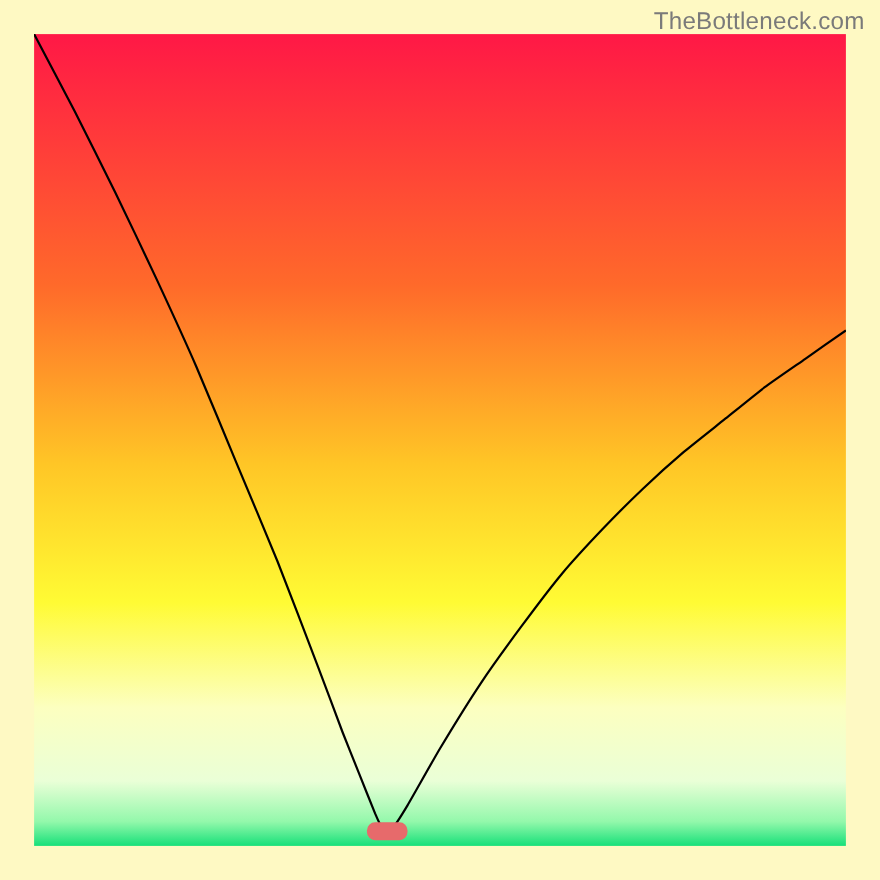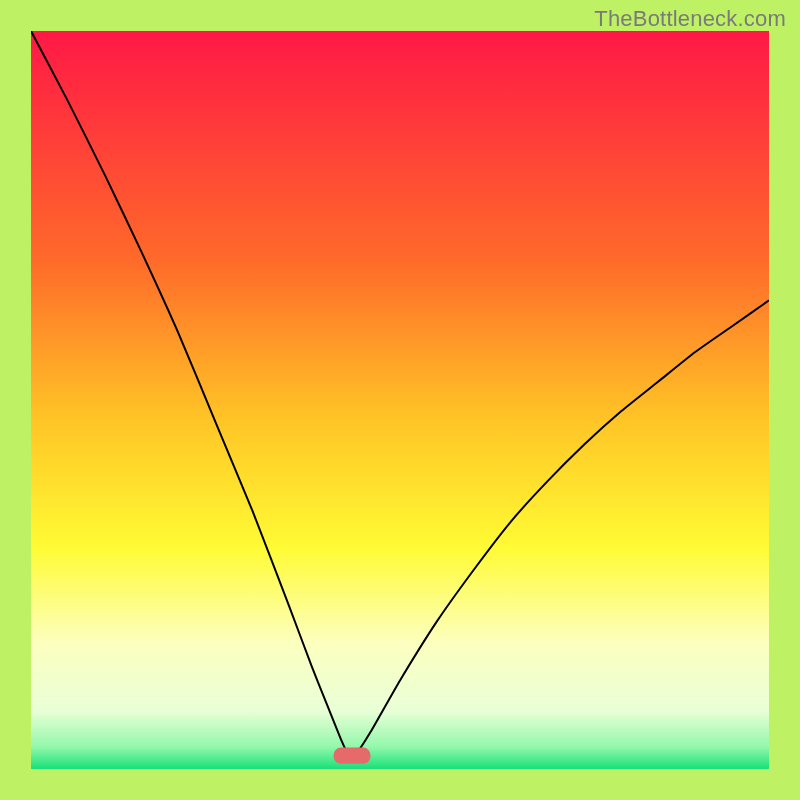--- a/index.html
+++ b/index.html
@@ -10,21 +10,21 @@
     background: #000;
     overflow: hidden;
     font-family: Arial, Helvetica, sans-serif;
   }
   .frame {
     position: absolute;
     top: 0;
     left: 0;
     width: 800px;
     height: 800px;
-    background: #bef264;
+    background: #fef9c3;
   }
   .watermark {
     position: absolute;
     top: 6px;
     right: 14px;
     color: #7a7a7a;
     font-size: 22px;
     font-weight: 500;
     letter-spacing: 0.2px;
   }

